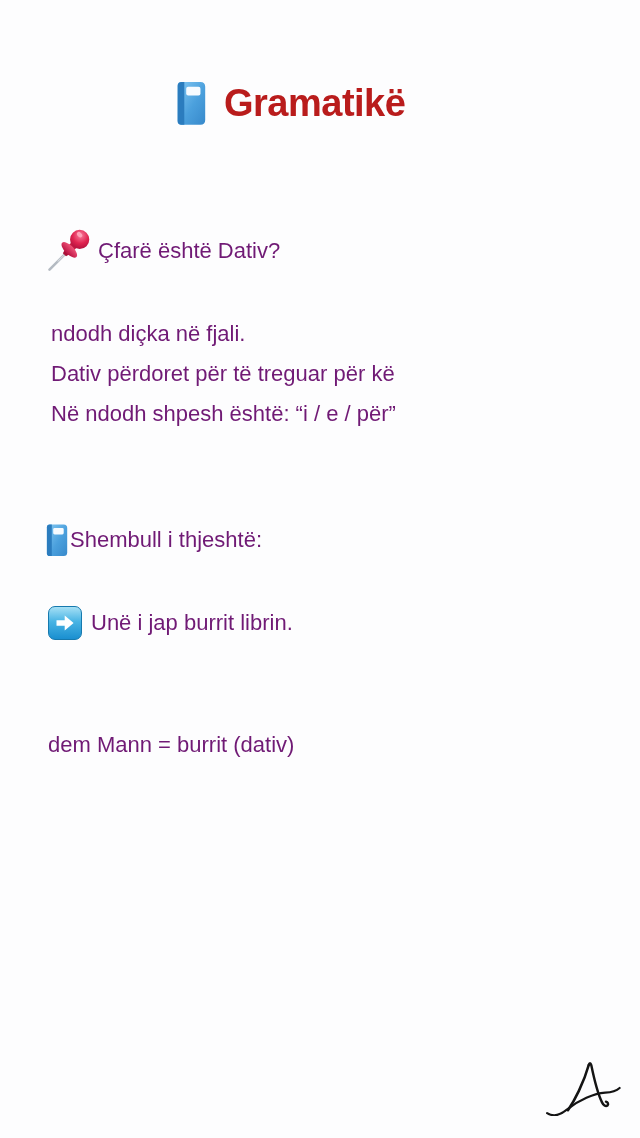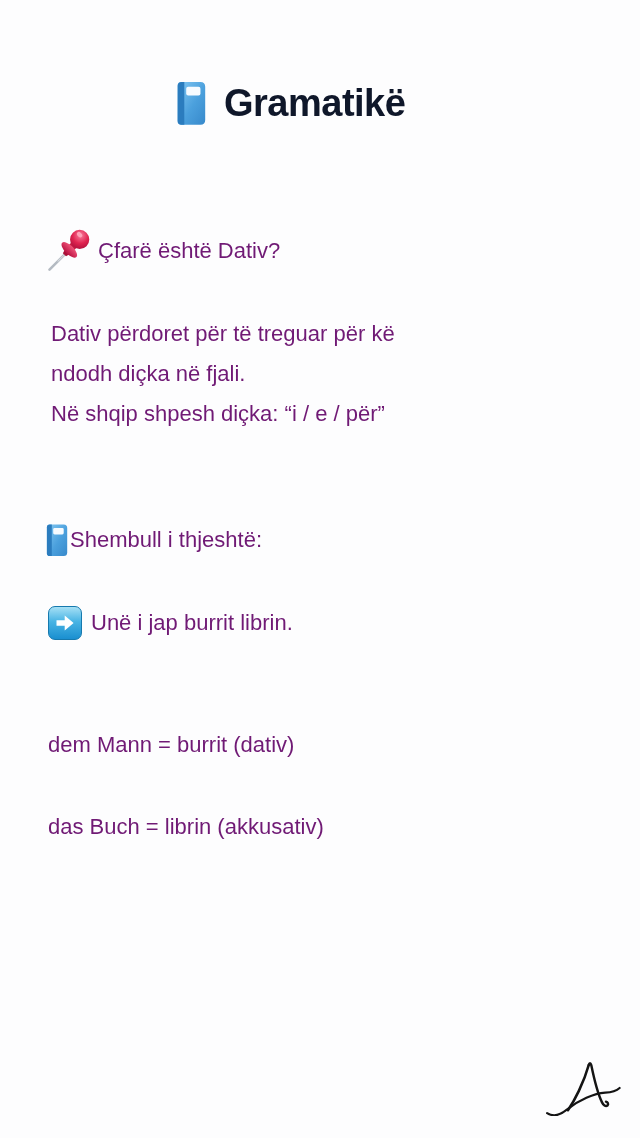--- a/index.html
+++ b/index.html
@@ -15,21 +15,21 @@
     overflow: hidden;
   }
   .abs { position: absolute; }
   .row { display: flex; align-items: center; }
 
   
   .title-row { left: 171px; top: 80px; height: 46px; gap: 15px; }
   .title-text {
     font-size: 38px;
     font-weight: bold;
-    color: #0f172a;
+    color: #b91c1c;
     letter-spacing: -0.5px;
     line-height: 46px;
     white-space: nowrap;
   }
 
   
   .body-text {
     font-size: 22px;
     line-height: 40px;
     color: #701a75;
@@ -107,23 +107,23 @@
           <ellipse cx="0" cy="2.5" rx="11" ry="4.8" fill="url(#pinBase)"></ellipse>
           <circle cx="0" cy="-13.5" r="10.5" fill="url(#pinHead)"></circle>
           <ellipse cx="-3.8" cy="-17.2" rx="3.4" ry="2.3" fill="#ffa9bd" opacity="0.9"></ellipse>
         </g>
       </svg>
     </span>
     <span class="body-text">Çfarë është Dativ?</span>
   </div>
 
   <div class="abs para">
+    <div class="body-text">ndodh diçka në fjali.</div>
     <div class="body-text">Dativ përdoret për të treguar për kë</div>
-    <div class="body-text">ndodh diçka në fjali.</div>
-    <div class="body-text">Në shqip shpesh diçka: “i / e / për”</div>
+    <div class="body-text">Në ndodh shpesh është: “i / e / për”</div>
   </div>
 
   <div class="abs row heading2-row">
     <span>
       <svg width="28" height="36" viewBox="0 0 40 48">
         <path d="M7 6 q0 -4 4 -4 h20 q5 0 5 5 v35 q0 5 -5 5 H11 q-4 0 -4 -4 Z" fill="url(#bookGrad)"></path>
         <path d="M7 6 q0 -4 4 -4 h3 v45 h-3 q-4 0 -4 -4 Z" fill="#2b7cbe"></path>
         <rect x="16" y="7" width="15" height="9" rx="2" fill="#f7fbff"></rect>
       </svg>
     </span>
@@ -135,21 +135,20 @@
       <span class="arrow-emoji">
         <svg width="24" height="24" viewBox="0 0 24 24">
           <path d="M3.5 9.3 h8.2 V4.6 L20.6 12 L11.7 19.4 V14.7 H3.5 Z" fill="#ffffff"></path>
         </svg>
       </span>
       <span class="body-text">Unë i jap burrit librin.</span>
     </div>
   </div>
 
   <div class="abs body-text note-dativ">dem Mann = burrit (dativ)</div>
-  <div class="abs body-text note-akk">das Buch = librin (akkusativ)</div>
 
   <div class="abs signature" aria-label="A">
     <svg width="76" height="56" viewBox="0 0 104 78">
       <g fill="none" stroke="#141414" stroke-linecap="round">
         <path d="M31 70 C 40 57, 53 32, 60 7" stroke-width="3.6"></path>
         <path d="M60 7 C 61 3.5, 62.5 3.5, 63.5 7 C 67 24, 72.5 47, 78.5 59 C 80.5 63, 83.5 65.5, 86 63.5 C 88 61.5, 86.5 58.5, 84 58" stroke-width="3.4"></path>
         <path d="M2 74 C 10 79, 20 77, 29 69.5 C 46 55.5, 68 46.5, 83 45.5 C 92 45, 98 43.5, 103 39" stroke-width="3"></path>
       </g>
     </svg>
   </div>

